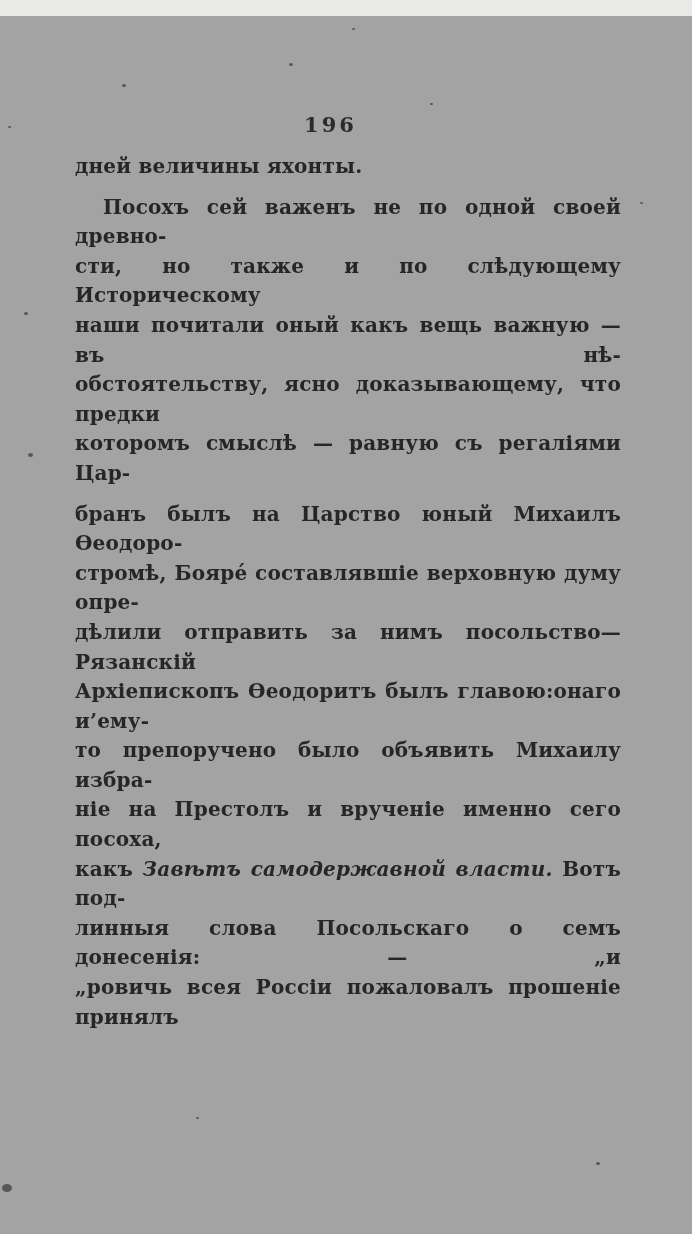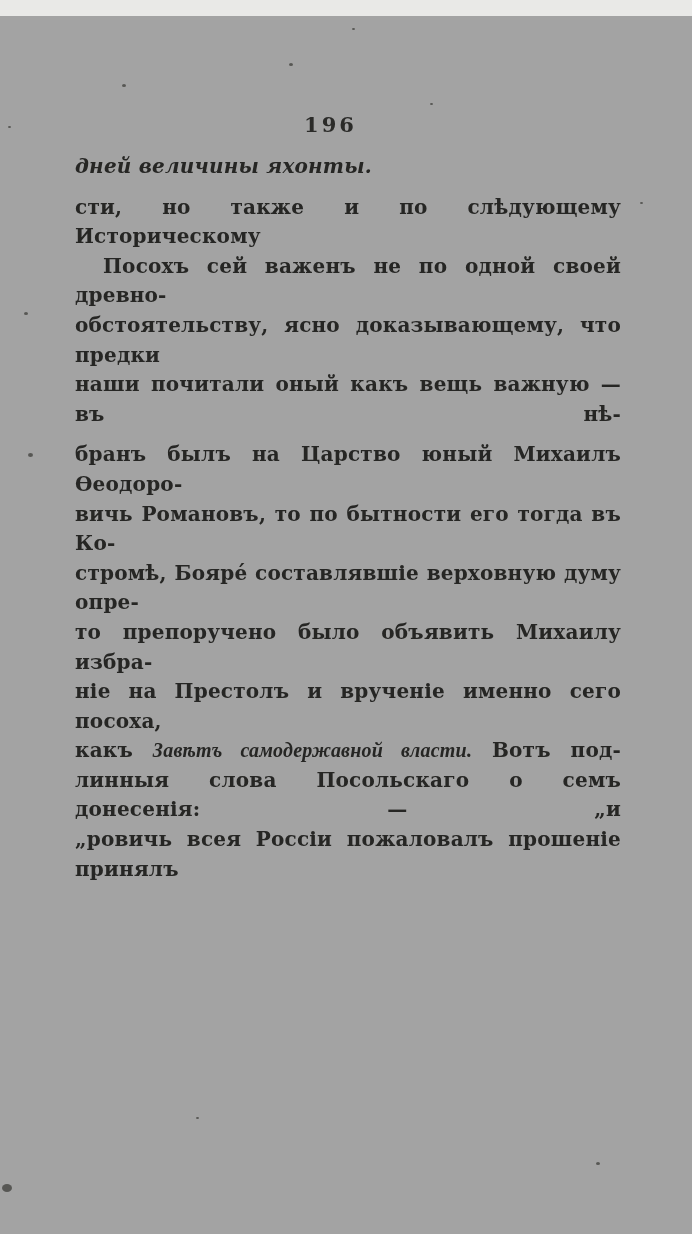--- a/index.html
+++ b/index.html
@@ -34,50 +34,52 @@
     text-rendering:optimizeLegibility;
   }
   .para{margin:0 0 11px 0;}
   .para:last-child{margin-bottom:0;}
   .line{
     text-align:justify;
     text-align-last:justify;
     white-space:normal;
     hyphens:none;
   }
-  .line.last{text-align-last:left;font-style:italic;}
+  .line.last{text-align-last:left;}
   .line.first{text-indent:28px;}
-  .it{font-style:italic;font-family:Liberation Serif, serif;}
+  .it{font-style:italic;}
   .speck{
     position:absolute;
     background:#4a4a46;
     border-radius:50%;
     opacity:0.85;
   }
 </style>
 </head>
 <body>
 
 <div class="page">
   <div class="pageno">196</div>
 
   <div class="text" id="text-block">
       <div class="para">
         <div class="line last"><span>дней величины яхонты.</span></div>
       </div>
       <div class="para">
+        <div class="line first"><span>Посохъ сей важенъ не по одной своей древно-</span></div>
         <div class="line"><span>сти, но также и по слѣдующему Историческому</span></div>
-        <div class="line first"><span>Посохъ сей важенъ не по одной своей древно-</span></div>
+        <div class="line"><span>наши почитали оный какъ вещь важную — въ нѣ-</span></div>
         <div class="line"><span>обстоятельству, ясно доказывающему, что предки</span></div>
-        <div class="line"><span>наши почитали оный какъ вещь важную — въ нѣ-</span></div>
+        <div class="line"><span>которомъ смыслѣ — равную съ регаліями Цар-</span></div>
       </div>
       <div class="para">
         <div class="line"><span>бранъ былъ на Царство юный Михаилъ Ѳеодоро-</span></div>
-        <div class="line"><span>вичь Романовъ, то по бытности его тогда въ Ко-</span></div>
         <div class="line"><span>стромѣ, Бояре́ составлявшіе верховную думу опре-</span></div>
+        <div class="line"><span>дѣлили отправить за нимъ посольство—Рязанскій</span></div>
+        <div class="line"><span>Архіепископъ Ѳеодоритъ былъ главою:онаго и’ему-</span></div>
         <div class="line"><span>то препоручено было объявить Михаилу избра-</span></div>
         <div class="line"><span>ніе на Престолъ и врученіе именно сего посоха,</span></div>
         <div class="line"><span>какъ </span><span class="it">Завѣтъ самодержавной власти.</span><span> Вотъ под-</span></div>
         <div class="line"><span>линныя слова Посольскаго о семъ донесенія: — „и</span></div>
         <div class="line"><span>„ровичь всея Россіи пожаловалъ прошеніе принялъ</span></div>
       </div>
     </div>
 
   <div id="specks">
       <span class="speck" style="left: 352px; top: 12px; width: 3px; height: 2px;"></span>

